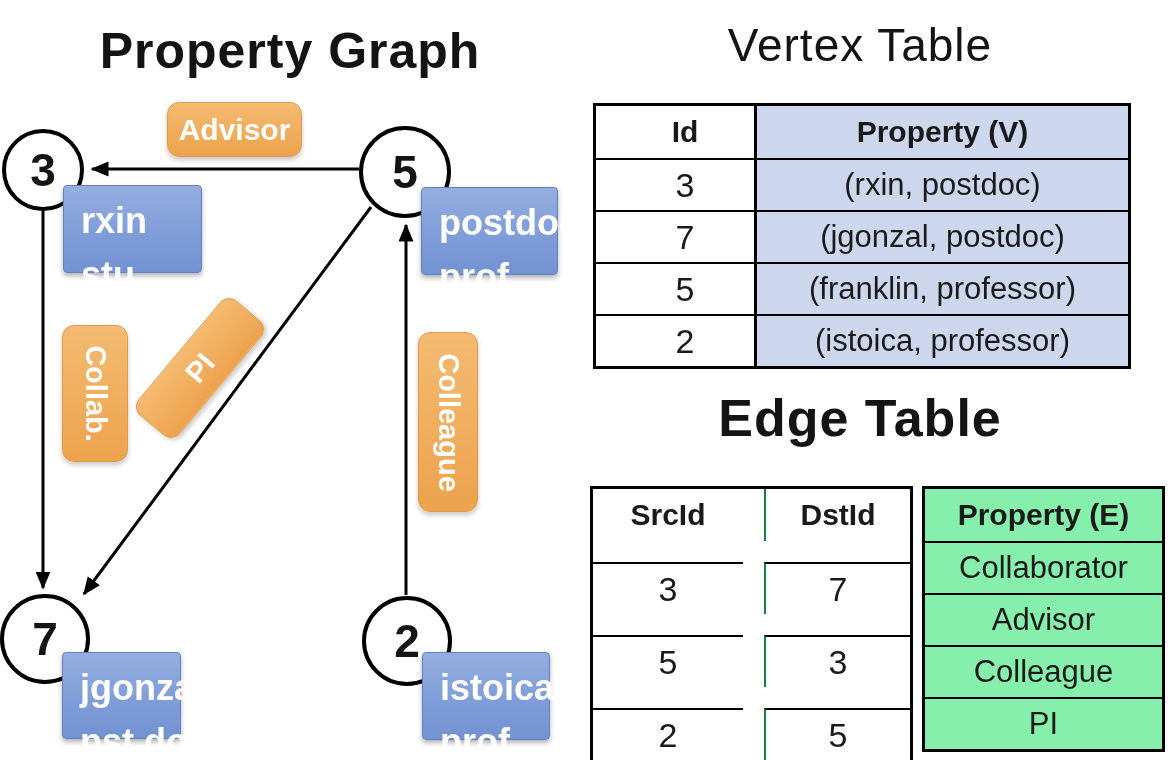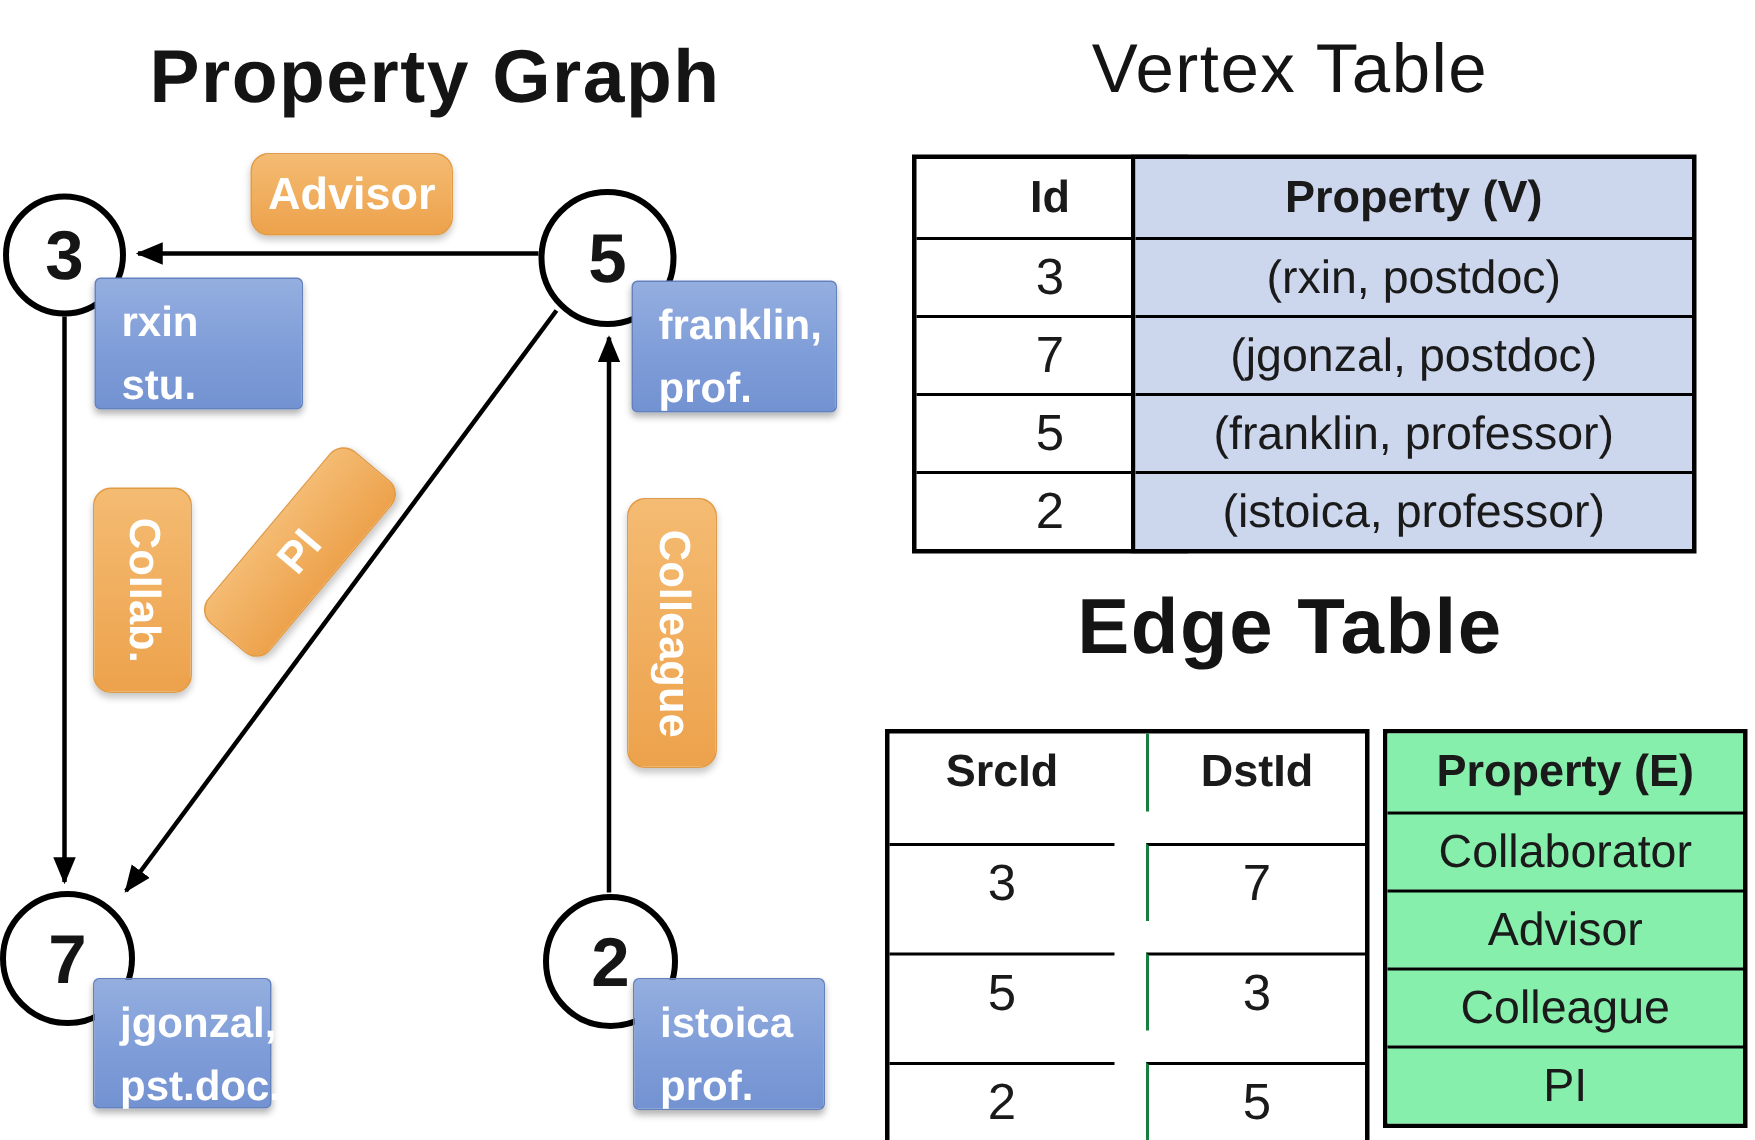--- a/index.html
+++ b/index.html
@@ -14,21 +14,21 @@
   #edge-title{left:580px;top:388px;width:560px;font-size:52px;font-weight:bold;}
 
   
   #graph-panel{position:absolute;left:0;top:0;width:580px;height:760px;font-weight:bold;}
   #edges-svg{position:absolute;left:0;top:0;width:580px;height:760px;}
 
   .node-circle{position:absolute;border:4px solid #000;border-radius:50%;background:#fff;
                display:flex;align-items:center;justify-content:center;
                font-size:46px;color:#151515;box-sizing:border-box;}
 
-  .vlabel{position:absolute;border-radius:4px;color:#fff;font-size:28px;line-height:1.5;
+  .vlabel{position:absolute;border-radius:4px;color:#fff;font-size:36px;line-height:1.5;
           padding:8px 0 11px 17px;box-sizing:border-box;
           background:linear-gradient(180deg,#94aedf 0%,#7f9dd8 55%,#7392d1 100%);
           border:1px solid #6281bd;box-shadow:0 3px 5px rgba(0,0,0,.30);}
 
   .elabel{position:absolute;border-radius:12px;color:#fff;font-size:29px;
           display:flex;align-items:center;justify-content:center;
           background:linear-gradient(180deg,#f4bb72 0%,#eda24c 100%);
           border:1px solid #e29b45;box-shadow:0 3px 5px rgba(0,0,0,.22);box-sizing:border-box;}
   .elabel .vtext{transform:rotate(90deg);white-space:nowrap;}
 
@@ -76,21 +76,21 @@
     </div>
     <div class="node-circle" style="left:362px;top:596px;width:90px;height:90px;">
       <span>2</span>
     </div>
 
     <div class="vlabel" style="left:63px;top:185px;width:139px;height:88px;">
       <div>rxin</div>
       <div>stu.</div>
     </div>
     <div class="vlabel" style="left:421px;top:187px;width:137px;height:88px;">
-      <div>franklin,</div>
+      <div>postdoc,</div>
       <div>prof.</div>
     </div>
     <div class="vlabel" style="left:62px;top:652px;width:119px;height:87px;">
       <div>jgonzal,</div>
       <div>pst.doc.</div>
     </div>
     <div class="vlabel" style="left:422px;top:652px;width:128px;height:88px;">
       <div>istoica</div>
       <div>prof.</div>
     </div>
@@ -104,21 +104,21 @@
     <div class="elabel" style="left:125px;top:341px;width:150px;height:54px;transform:rotate(-50deg);">
       <span>PI</span>
     </div>
     <div class="elabel" style="left:418px;top:332px;width:60px;height:180px;">
       <span class="vtext">Colleague</span>
     </div>
   </div>
 
   <div id="vertex-title" class="big-title">Vertex Table</div>
 
-  <div class="tbl" style="left:608px;top:103px;width:184px;">
+  <div class="tbl" style="left:593px;top:103px;width:184px;">
     <div class="cell hdr">Id</div>
     <div class="cell nt num">3</div>
     <div class="cell nt num">7</div>
     <div class="cell nt num">5</div>
     <div class="cell nt num">2</div>
   </div>
 
   <div class="tbl blue" style="left:754px;top:103px;width:377px;">
     <div class="cell hdr">Property (V)</div>
     <div class="cell nt">(rxin, postdoc)</div>

